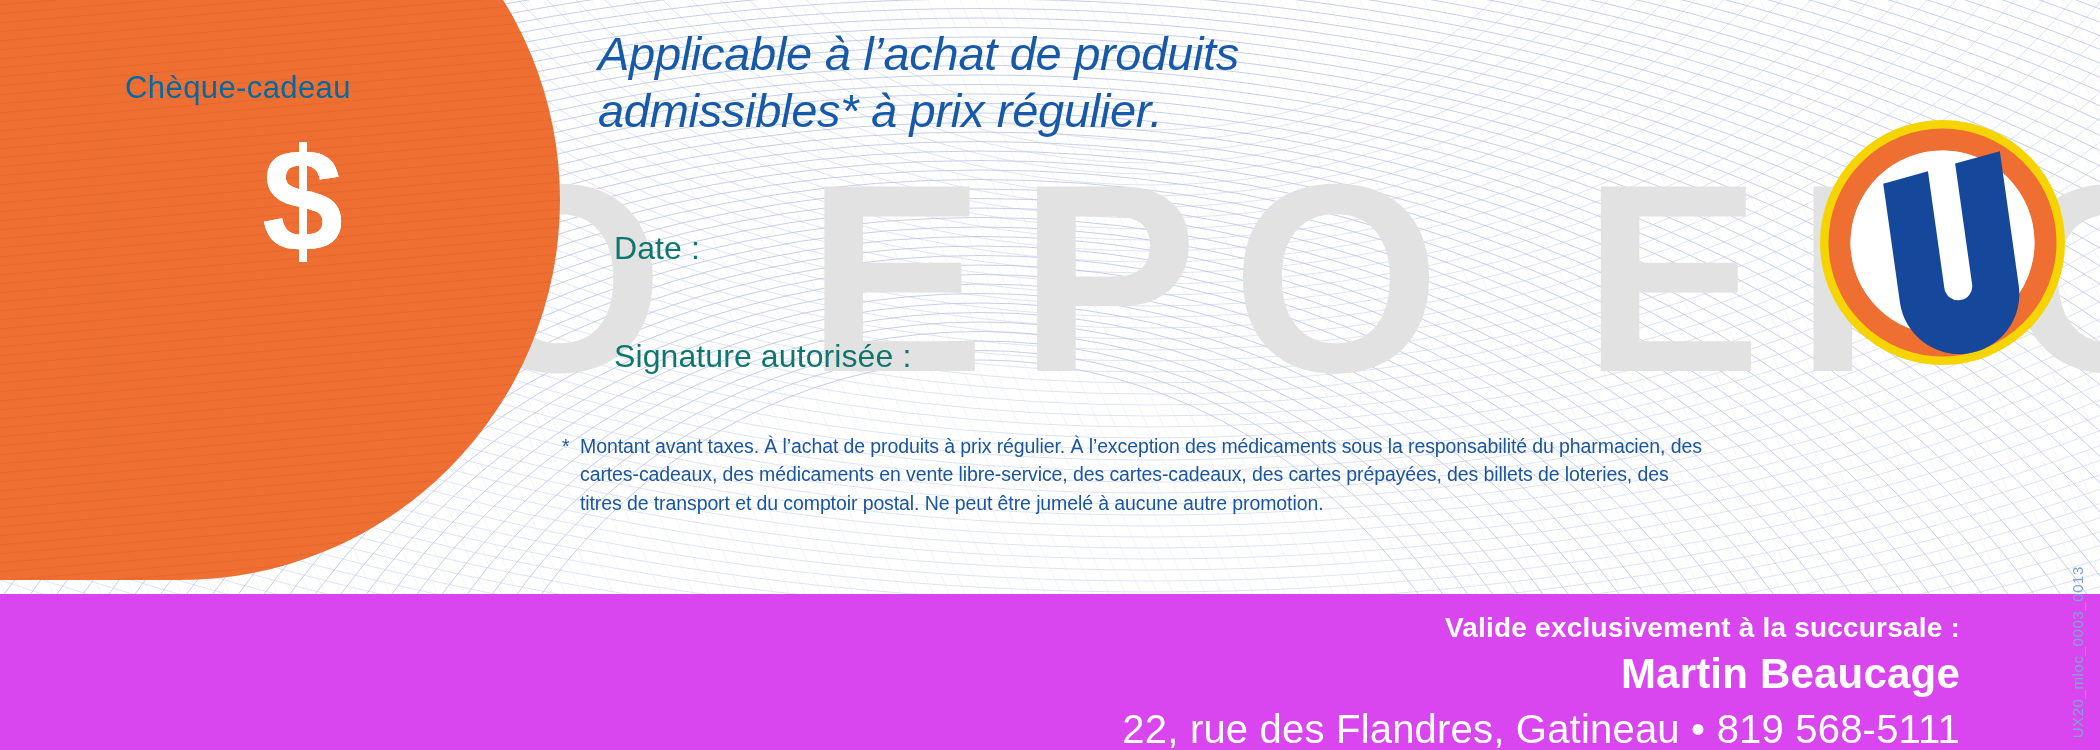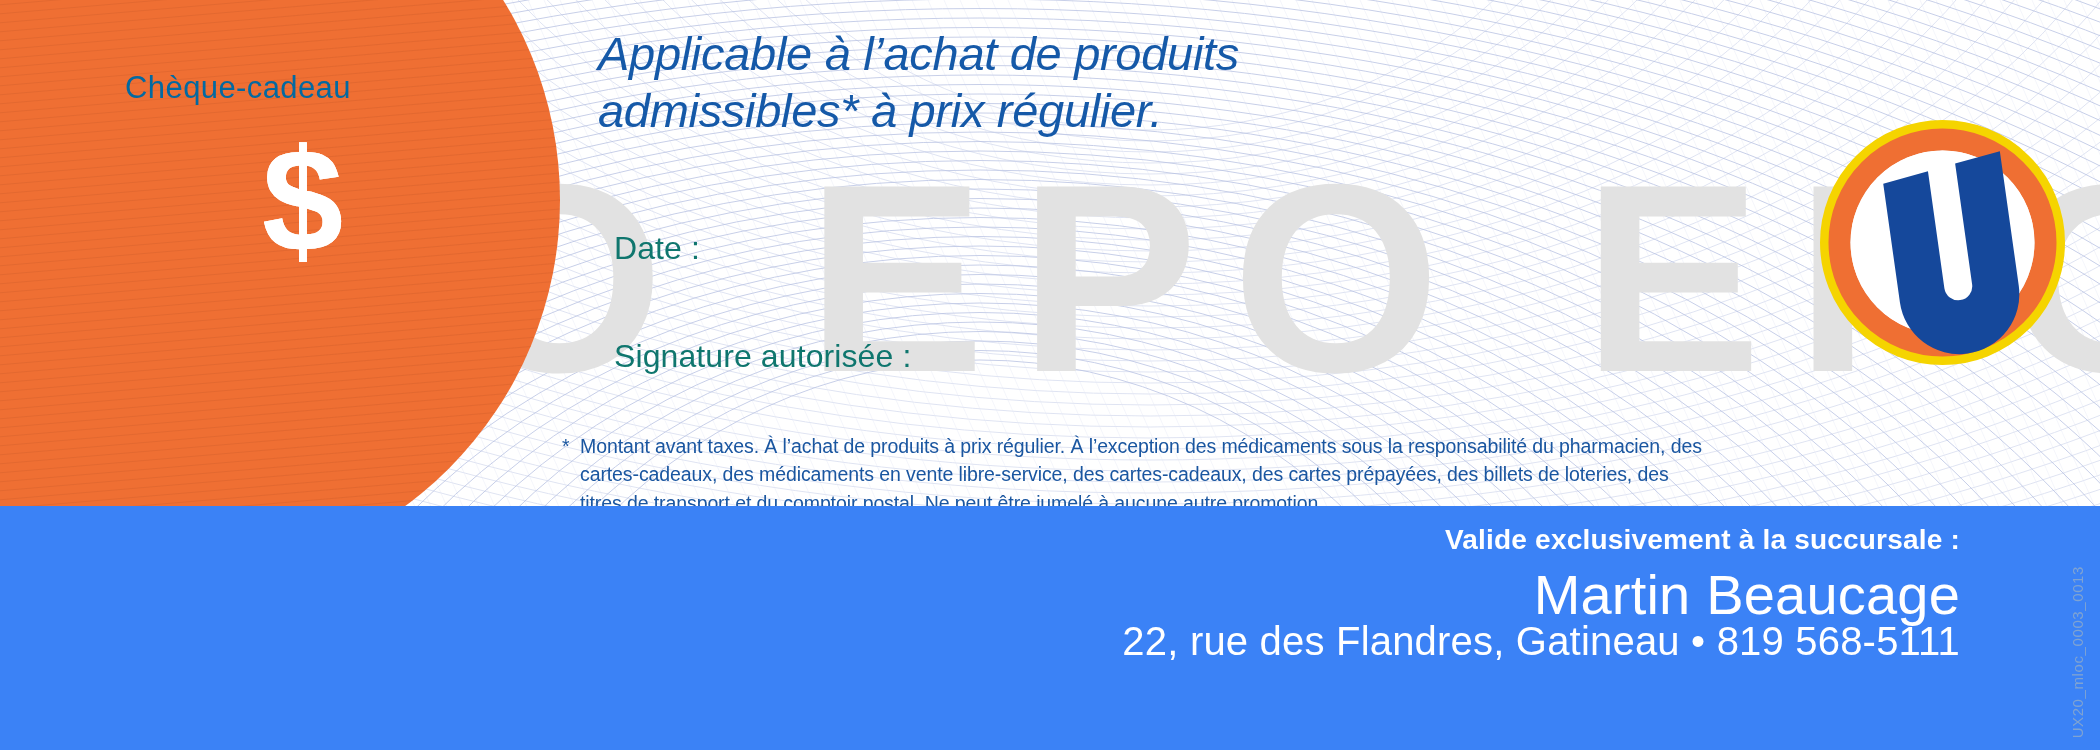--- a/index.html
+++ b/index.html
@@ -142,39 +142,39 @@
     height: 245px;
   }
 
   
   .footer {
     position: absolute;
     z-index: 8;
     left: 0;
     bottom: 0;
     width: 2100px;
-    height: 244px;
-    background: #3b82f6;
+    height: 156px;
+    background: #d946ef;
     color: #ffffff;
   }
   .footer-valid {
     position: absolute;
     right: 140px;
     top: 18px;
     font-size: 28px;
     font-weight: bold;
     letter-spacing: .2px;
     white-space: nowrap;
   }
   .footer-name {
     position: absolute;
     right: 140px;
     top: 56px;
-    font-size: 56px;
-    font-weight: normal;
+    font-size: 42px;
+    font-weight: bold;
     letter-spacing: .2px;
     white-space: nowrap;
   }
   .footer-address {
     position: absolute;
     right: 140px;
     top: 113px;
     font-size: 40px;
     font-weight: 400;
     letter-spacing: .2px;

